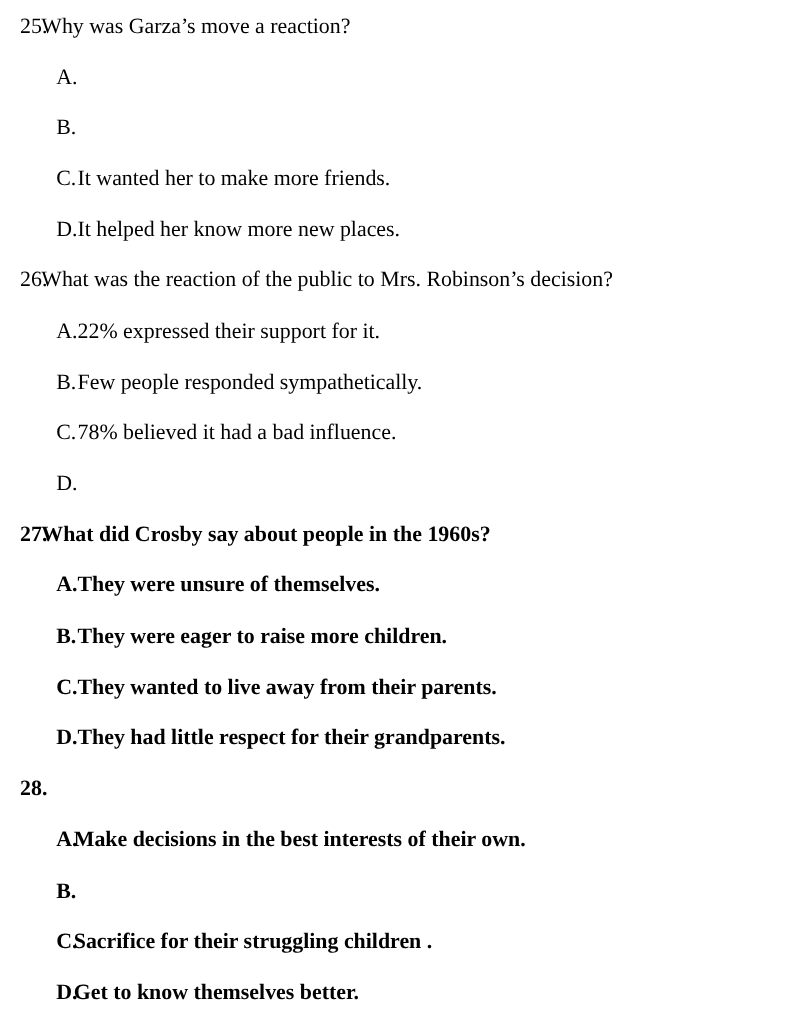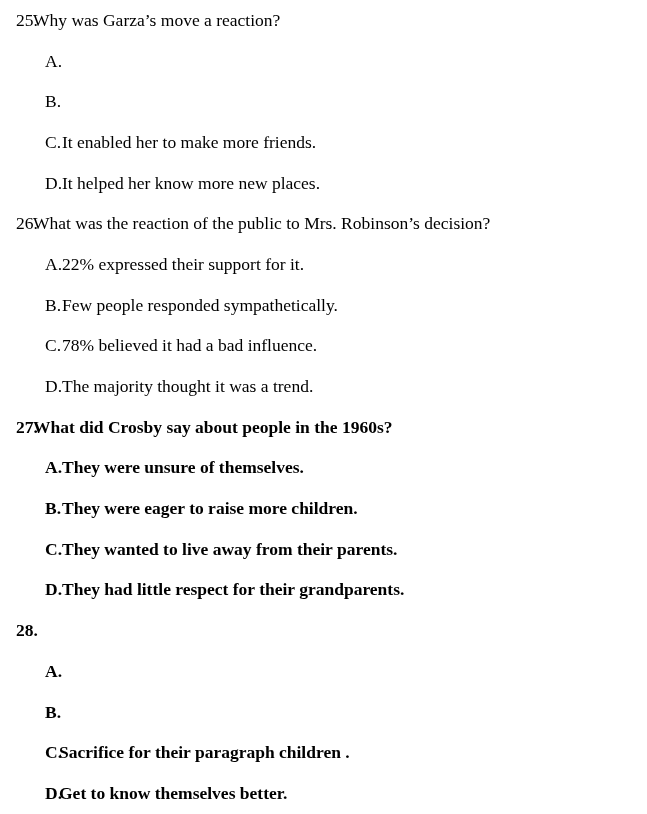--- a/index.html
+++ b/index.html
@@ -63,21 +63,21 @@
       <span class="q-text">Why was Garza’s move a reaction?</span>
     </div>
     <div class="line opt-line wide">
       <span class="opt-label">A.</span>
     </div>
     <div class="line opt-line wide">
       <span class="opt-label">B.</span>
     </div>
     <div class="line opt-line wide">
       <span class="opt-label">C.</span>
-      <span class="opt-text">It enabled her to make more friends.</span>
+      <span class="opt-text">It wanted her to make more friends.</span>
     </div>
     <div class="line opt-line wide">
       <span class="opt-label">D.</span>
       <span class="opt-text">It helped her know more new places.</span>
     </div>
   </div>
 
   <div>
     <div class="line q-line">
       <span class="q-num">26.</span>
@@ -90,21 +90,20 @@
     <div class="line opt-line wide">
       <span class="opt-label">B.</span>
       <span class="opt-text">Few people responded sympathetically.</span>
     </div>
     <div class="line opt-line wide">
       <span class="opt-label">C.</span>
       <span class="opt-text">78% believed it had a bad influence.</span>
     </div>
     <div class="line opt-line wide">
       <span class="opt-label">D.</span>
-      <span class="opt-text">The majority thought it was a trend.</span>
     </div>
   </div>
 
   <div class="bold">
     <div class="line q-line">
       <span class="q-num">27.</span>
       <span class="q-text">What did Crosby say about people in the 1960s?</span>
     </div>
     <div class="line opt-line wide">
       <span class="opt-label">A.</span>
@@ -123,27 +122,28 @@
       <span class="opt-text">They had little respect for their grandparents.</span>
     </div>
   </div>
 
   <div class="bold">
     <div class="line q-line">
       <span class="q-num">28.</span>
     </div>
     <div class="line opt-line tight">
       <span class="opt-label">A.</span>
+      <span class="opt-text">Make decisions in the best interests of their own.</span>
     </div>
     <div class="line opt-line tight">
       <span class="opt-label">B.</span>
     </div>
     <div class="line opt-line tight">
       <span class="opt-label">C.</span>
-      <span class="opt-text">Sacrifice for their paragraph children .</span>
+      <span class="opt-text">Sacrifice for their struggling children .</span>
     </div>
     <div class="line opt-line tight">
       <span class="opt-label">D.</span>
       <span class="opt-text">Get to know themselves better.</span>
     </div>
   </div>
 
 </div>
 
 </body></html>

